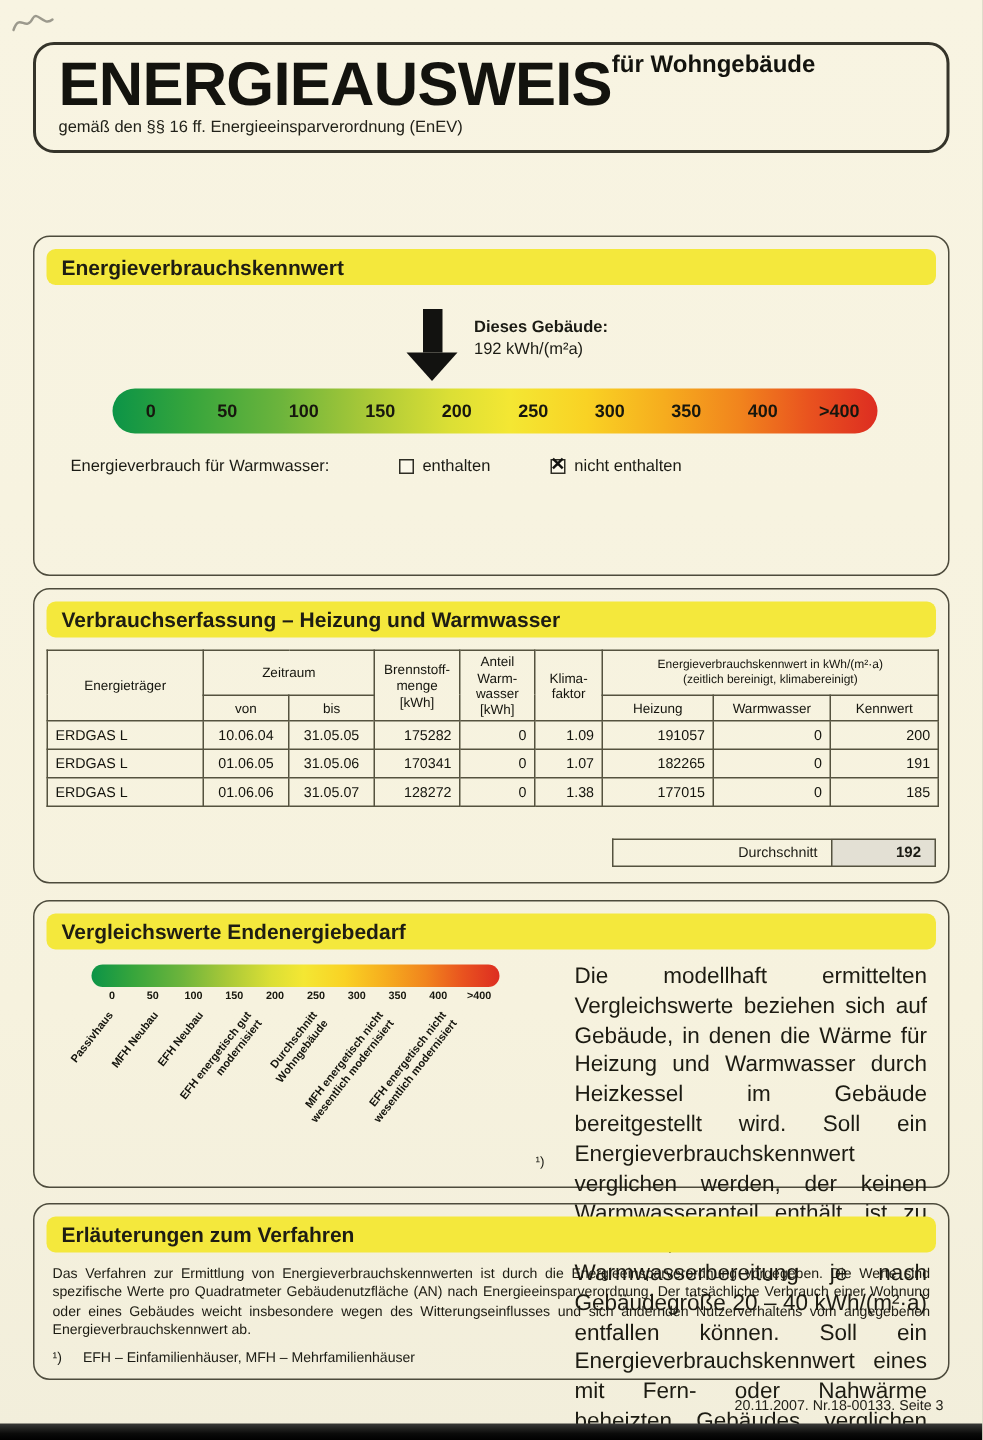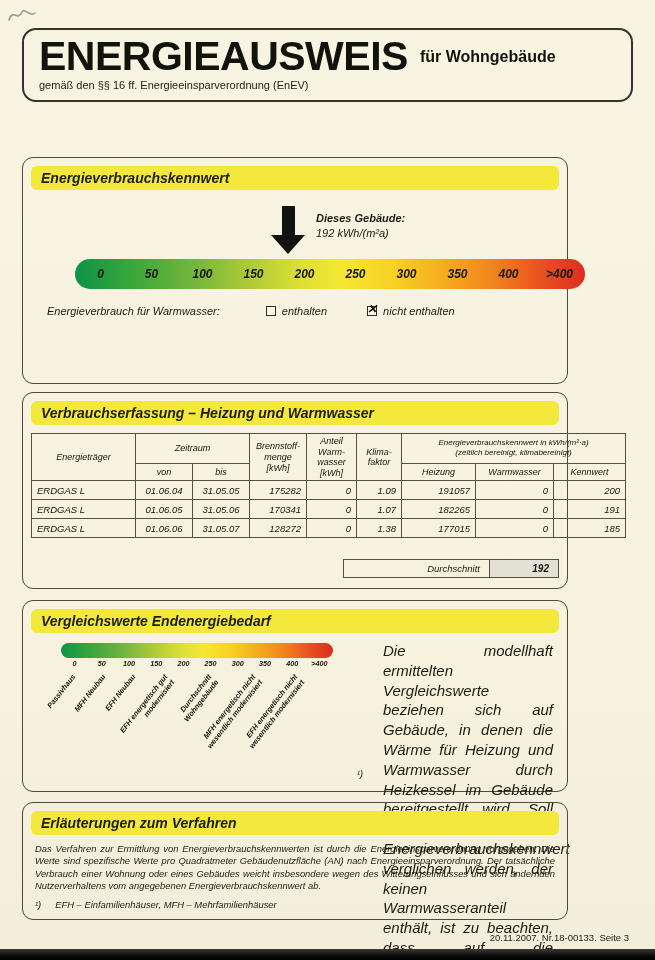--- a/index.html
+++ b/index.html
@@ -7,34 +7,34 @@
   body { font-family:"Liberation Sans", sans-serif; background:#d8d4c4; }
   .page { position:relative; width:655px; height:960px; margin:0 auto;
           background:linear-gradient(180deg,#f8f4e2 0%, #f6f2de 70%, #f2eedb 100%);
           overflow:hidden; color:#1b1b14; }
 
   .pen-mark { position:absolute; left:6px; top:4px; opacity:.65; }
 
   
   .title-box { position:absolute; left:22px; top:28px; width:611px; height:74px;
                border:2px solid #35342a; border-radius:14px; padding:5px 15px; }
-  .title-line { display:flex; align-items:center; gap:12px; }
+  .title-line { display:flex; align-items:flex-start; }
   .main-title { font-size:41px; font-weight:bold; letter-spacing:-0.5px; line-height:1.05; color:#13130e; }
   .title-suffix { font-size:16px; font-weight:bold; color:#13130e; }
   .subtitle { font-size:11px; margin-top:1px; color:#22221a; }
 
   
   .section-row { position:absolute; left:22px; top:114px; width:611px; display:flex; align-items:center; gap:16px; }
   .section-bar { flex:1; background:#f4e83c; border:1px solid #a89f35; border-radius:9px;
                  padding:6px 13px; font-weight:bold; font-size:13.5px; color:#201f15; }
   .page-badge { width:27px; height:27px; border-radius:50%; border:1.6px solid #3a392e; background:#f4e83c;
                 display:flex; align-items:center; justify-content:center; font-weight:bold; font-size:14px; flex:none; }
 
   
-  .box { position:absolute; left:22px; width:546px; border:1.6px solid #4d4b3c; border-radius:11px;font-style:italic; }
+  .box { position:absolute; left:22px; width:611px; border:1.6px solid #4d4b3c; border-radius:11px; }
   .box-header { position:absolute; left:8px; right:8px; top:8px; background:#f4e83c; border-radius:6px;
                 padding:4px 10px; font-weight:bold; font-size:14px; color:#1e1d13; }
 
   
   .box-kennwert { top:157px; height:227px; }
   .arrow { position:absolute; left:248px; top:48px; width:34px; }
   .arrow .stem { width:13px; height:29px; background:#121210; margin:0 auto; }
   .arrow .head { width:0; height:0; border-left:17px solid transparent; border-right:17px solid transparent;
                  border-top:19px solid #121210; }
   .building-label { position:absolute; left:293px; top:53px; font-size:11px; line-height:1.35; }
@@ -193,21 +193,21 @@
           <th>von</th>
           <th>bis</th>
           <th>Heizung</th>
           <th>Warmwasser</th>
           <th>Kennwert</th>
         </tr>
       </thead>
       <tbody>
         <tr>
           <td class="l">ERDGAS L</td>
-          <td class="c">01.06.04</td>
+          <td class="c">10.06.04</td>
           <td class="c">31.05.05</td>
           <td class="r">175282</td>
           <td class="r">0</td>
           <td class="r">1.09</td>
           <td class="r">191057</td>
           <td class="r">0</td>
           <td class="r">200</td>
         </tr>
         <tr>
           <td class="l">ERDGAS L</td>

